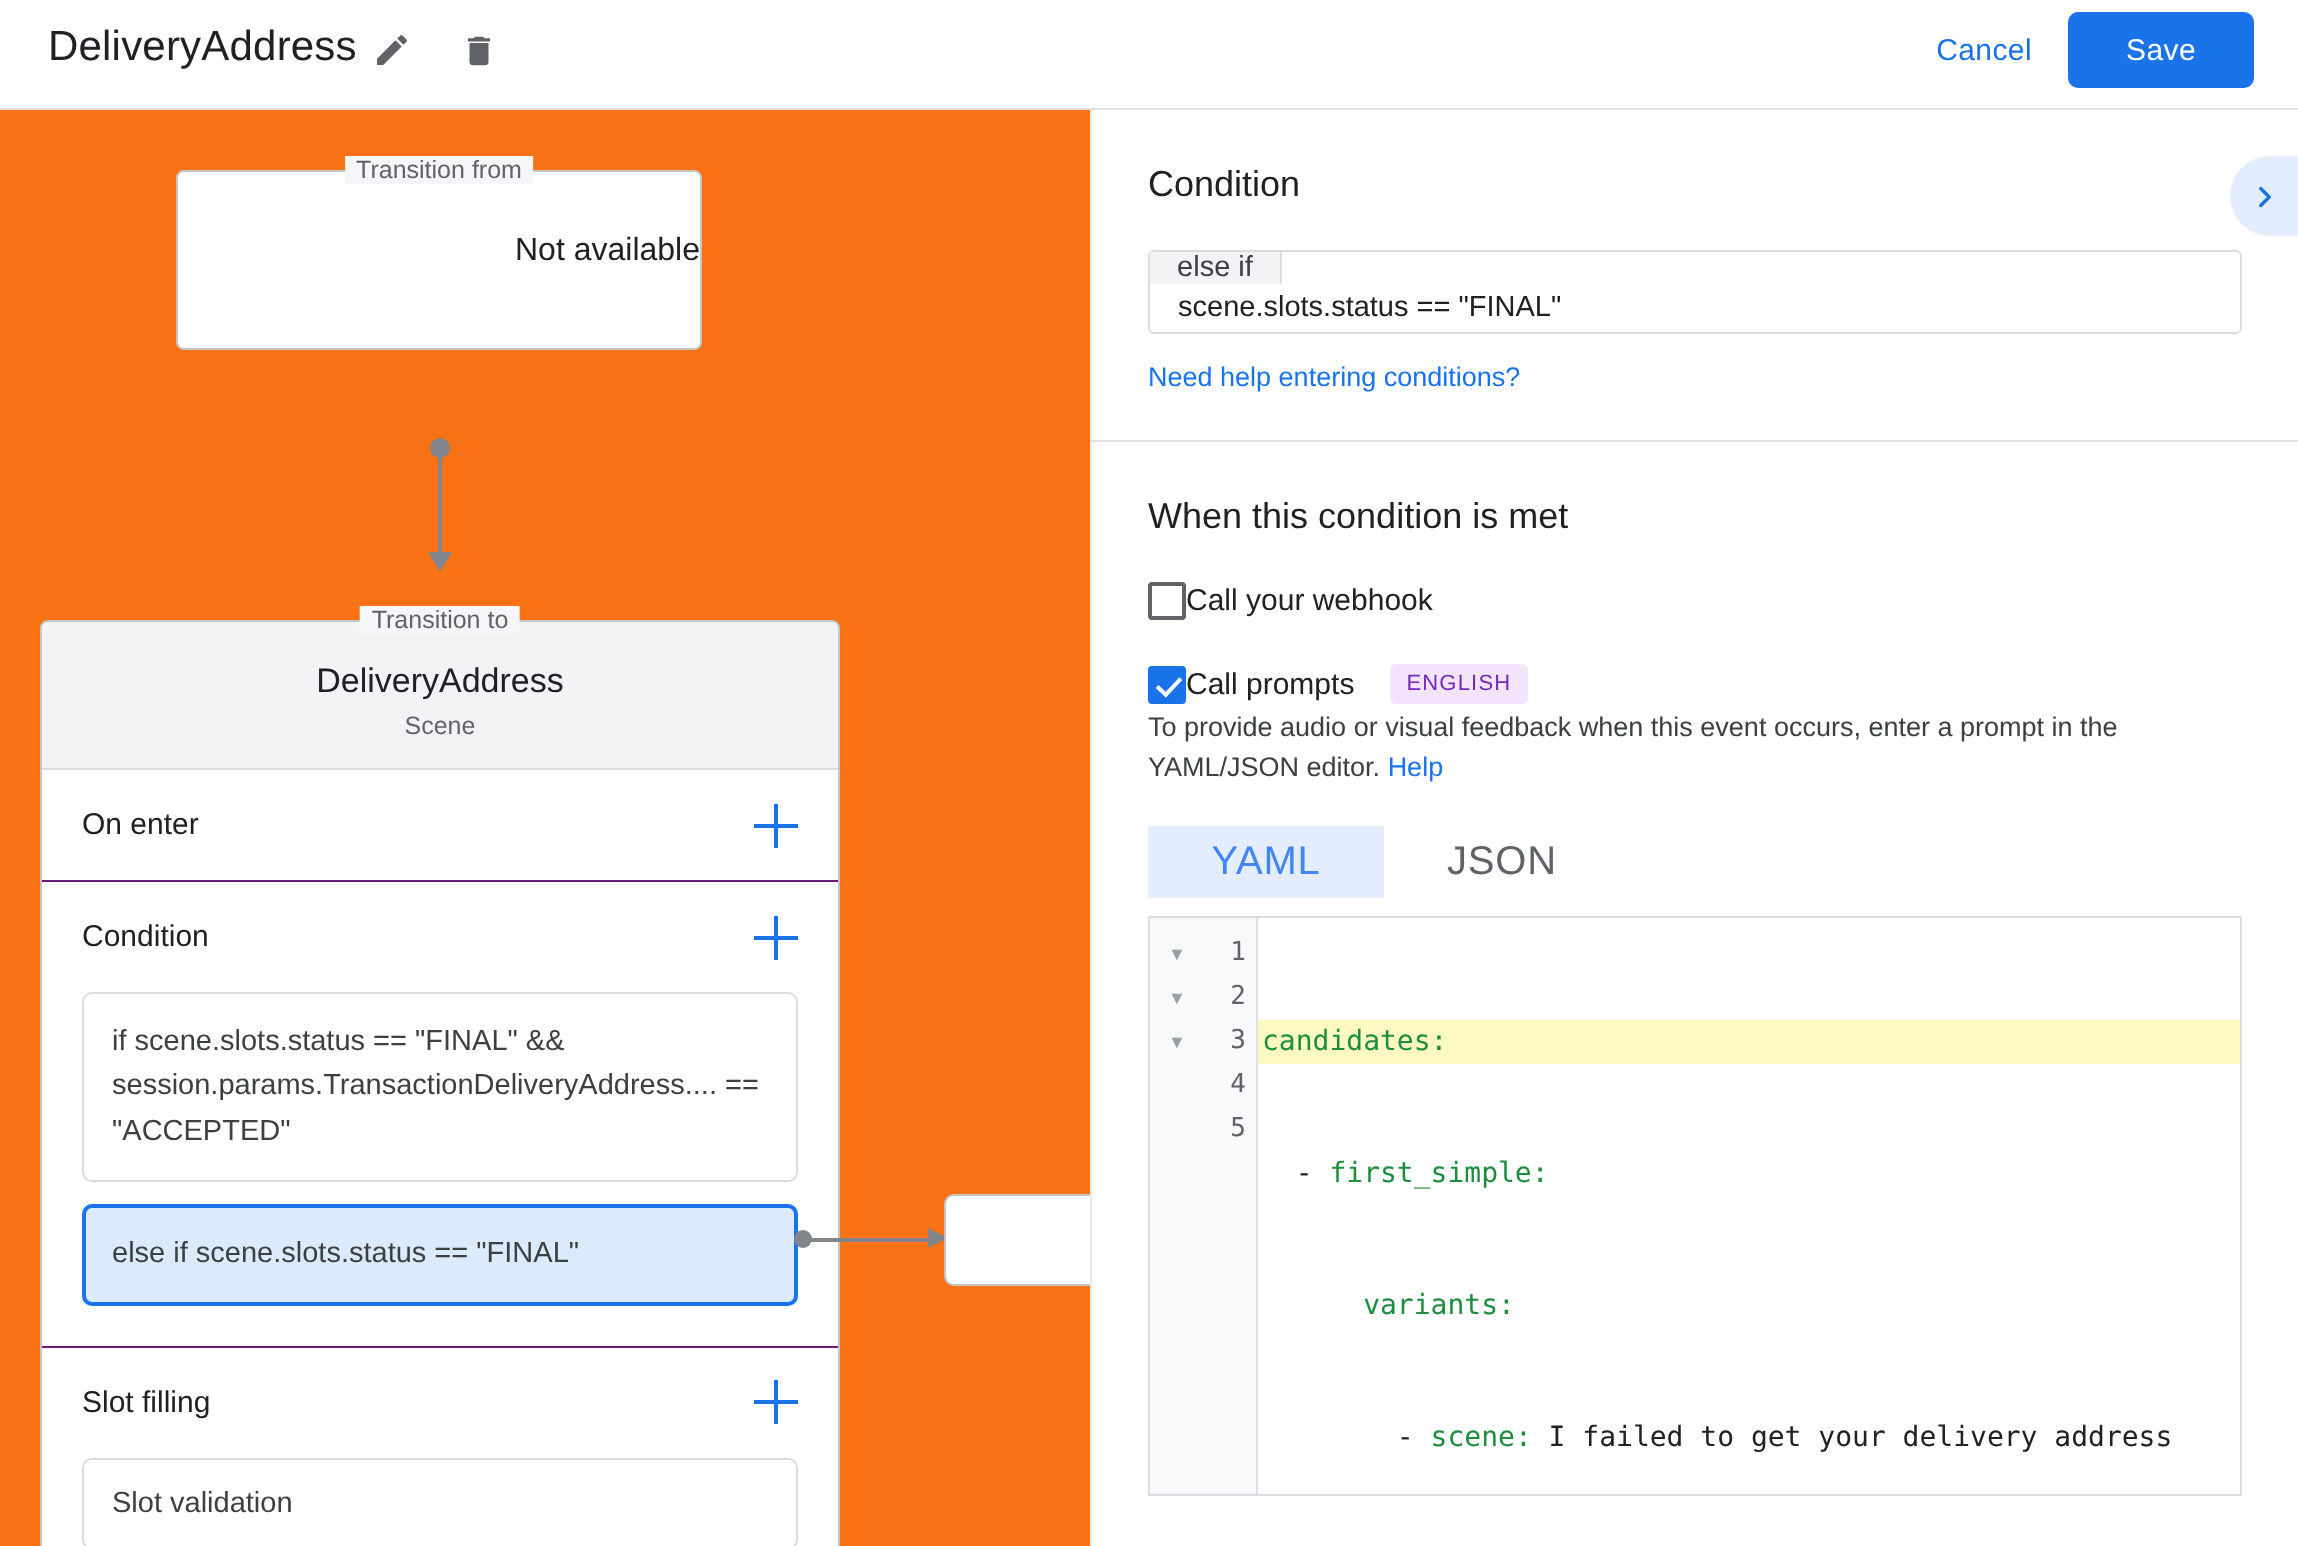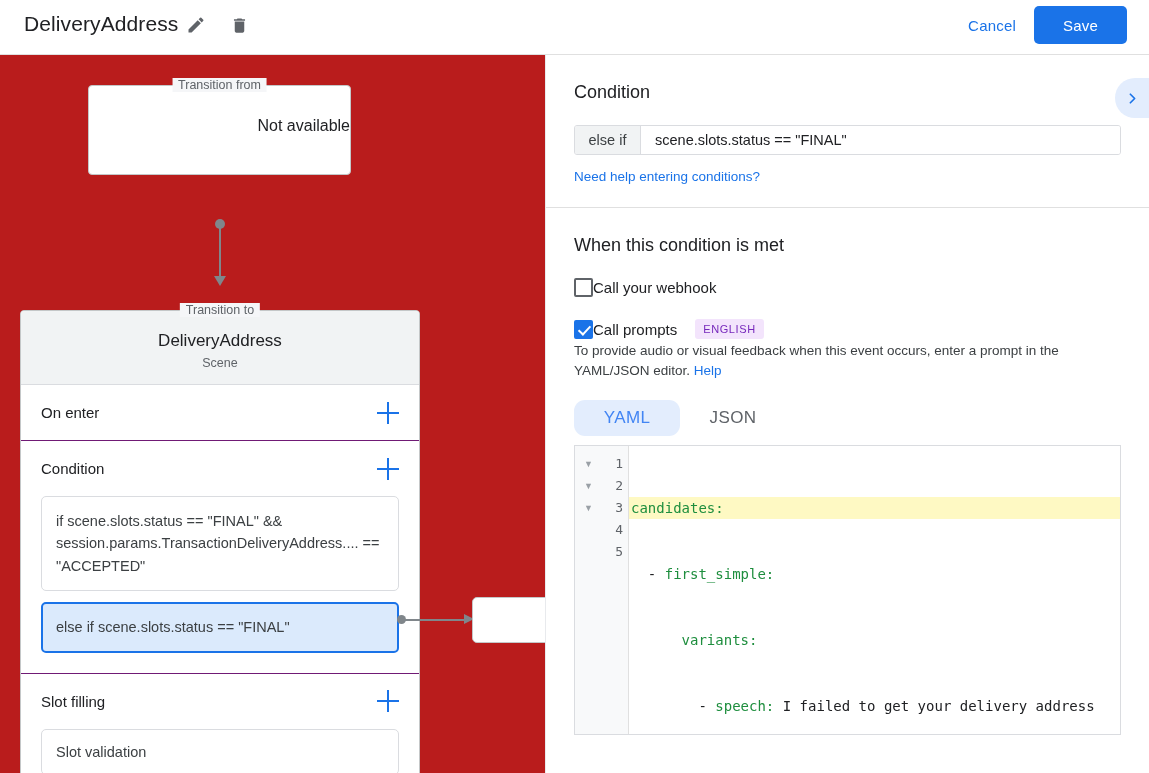--- a/index.html
+++ b/index.html
@@ -47,21 +47,21 @@
     background: #1a73e8; color: #ffffff;
     font-size: 15px; font-weight: 500; letter-spacing: .2px;
     border: none; border-radius: 5px; cursor: pointer;
     font-family: inherit;
   }
 
   
   .canvas {
     position: absolute; left: 0; top: 55px;
     width: 545px; height: 718px;
-    background: #b91c1c;
+    background: #f97316;
     overflow: hidden;
     text-decoration: underline;
   }
 
   
   .trans-from {
     position: absolute; left: 88px; top: 30px;
     width: 263px; height: 90px;
     background: #ffffff;
     border: 1px solid #c4c7c8;
@@ -192,21 +192,21 @@
     height: 1px; background: #e0e0e0; width: 100%;
   }
   .panel-h {
     font-size: 18px; color: #202124; font-weight: 400;
     padding-top: 27px;
   }
 
   .cond-input-row {
     display: flex; margin-top: 22px;
     border: 1px solid #dadce0; border-radius: 3px;
-    height: 30px; overflow: hidden;
+    height: 42px; overflow: hidden; flex-direction: column;
   }
   .cond-prefix {
     width: 66px; background: #f1f3f4;
     border-right: 1px solid #dadce0;
     display: flex; align-items: center; justify-content: center;
     font-size: 14.5px; color: #3c4043;
     flex: none;
   }
   .cond-value {
     flex: 1; display: flex; align-items: center;
@@ -260,24 +260,24 @@
   }
   .help-text {
     margin-top: 2px; font-size: 13.5px; color: #3c4043; line-height: 1.45;
     max-width: 552px;
   }
   .help-text .link-inline { color: #1a73e8; cursor: pointer; }
 
   
   .tabs { display: flex; margin-top: 20px; }
   .tab {
-    width: 106px; height: 36px;
+    width: 118px; height: 36px;
     display: flex; align-items: center; justify-content: center;
-    font-size: 17px; font-weight: 500; letter-spacing: .4px;
-    color: #5f6368; cursor: pointer; border-radius: 11px;
+    font-size: 20px; font-weight: 500; letter-spacing: .4px;
+    color: #5f6368; cursor: pointer;
   }
   .tab.active { background: #e3edfd; color: #4285f4; }
 
   
   .editor {
     margin-top: 9px;
     border: 1px solid #dadce0;
     height: 290px;
     display: flex;
     overflow: hidden;
@@ -448,18 +448,18 @@
         <div class="lineno">2</div>
         <div class="lineno">3</div>
         <div class="lineno">4</div>
         <div class="lineno">5</div>
       </div>
 
       <div class="code">
         <div class="code-line hl"><span class="k">candidates:</span></div>
         <div class="code-line"><span class="t">  - </span><span class="k">first_simple:</span></div>
         <div class="code-line"><span class="t">      </span><span class="k">variants:</span></div>
-        <div class="code-line"><span class="t">        - </span><span class="k">speech:</span><span class="t"> I failed to get your delivery address</span></div>
+        <div class="code-line"><span class="t">        - </span><span class="k">scene:</span><span class="t"> I failed to get your delivery address</span></div>
         
       </div>
     </div>
   </div>
 </div>
 
 </body></html>

